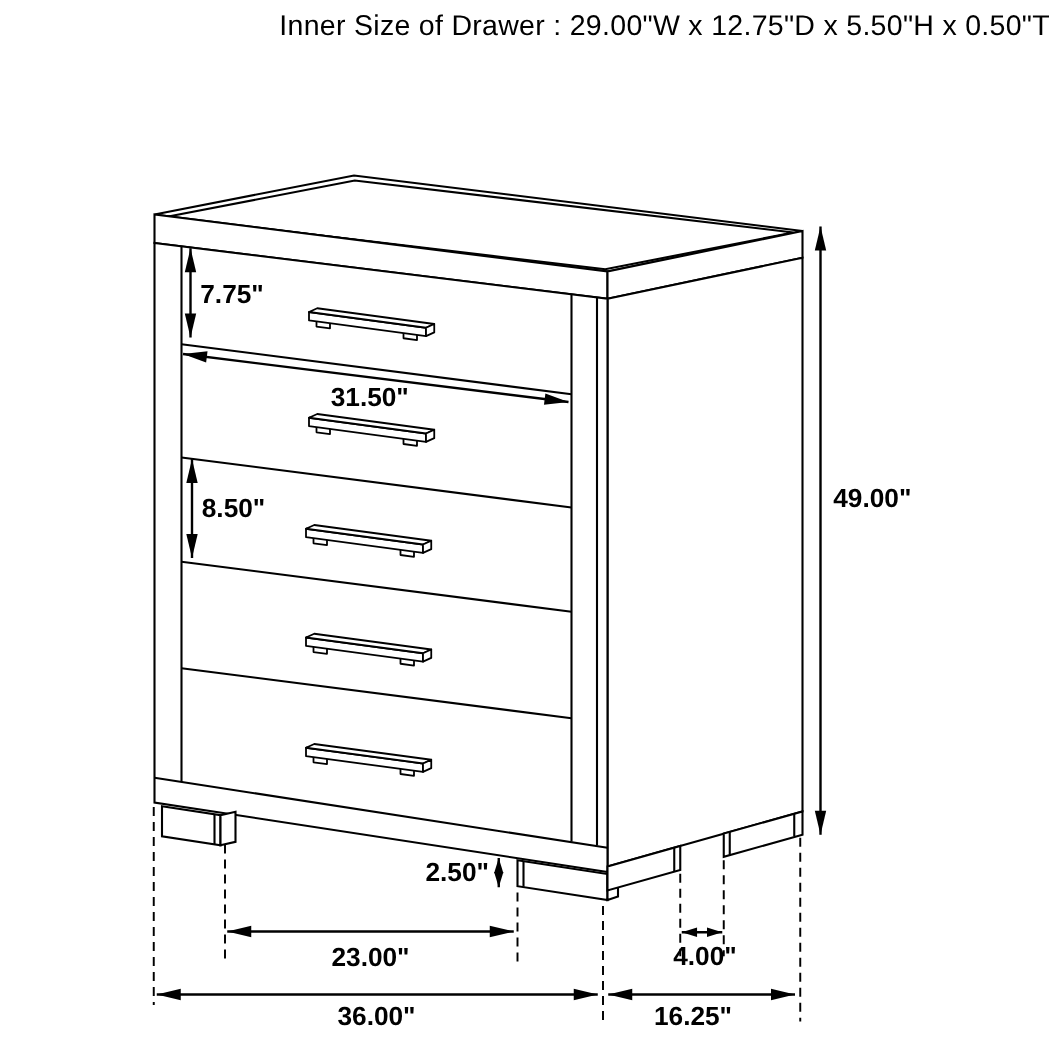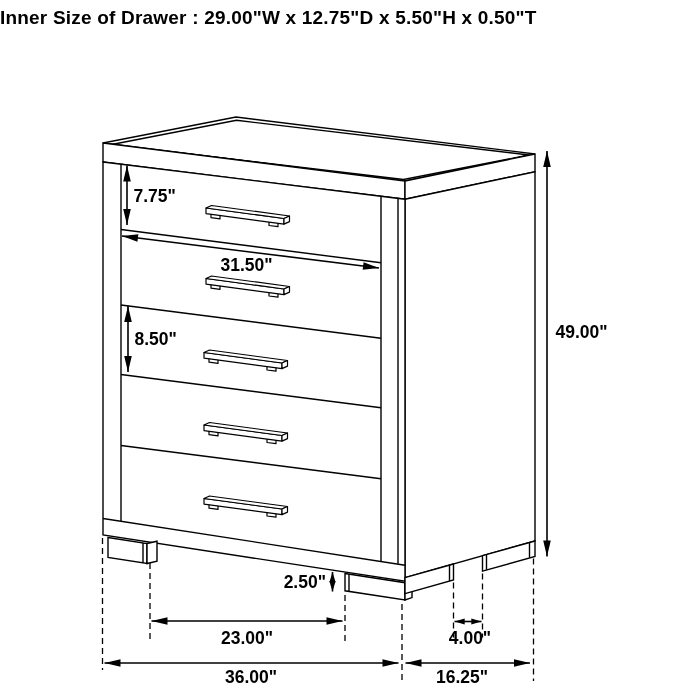--- a/index.html
+++ b/index.html
@@ -1,19 +1,19 @@
 <!DOCTYPE html>
 <html><head>
 <meta charset="utf-8">
 <style>
   html,body{margin:0;padding:0;background:#fff;}
   body{width:700px;height:700px;position:relative;overflow:hidden;
        font-family:"Liberation Sans",sans-serif;}
-  .title{position:absolute;top:7px;left:0;width:700px;text-align:left;
-         font-size:19px;font-weight:bold;color:#000;letter-spacing:.2px;}
+  .title{position:absolute;top:7px;left:0;width:700px;text-align:right;
+         font-size:19px;font-weight:normal;color:#000;letter-spacing:.2px;}
   svg{position:absolute;left:0;top:0;}
   .face{fill:#fff;stroke:#000;stroke-width:1.4;stroke-linejoin:miter;}
   .ln{fill:none;stroke:#000;stroke-width:1.4;}
   .hdl{fill:#fff;stroke:#000;stroke-width:1.2;stroke-linejoin:round;}
   .ext{fill:none;stroke:#000;stroke-width:1.3;stroke-dasharray:6 4;}
   .dim{fill:none;stroke:#000;stroke-width:1.6;}
   .dimtxt{font-family:"Liberation Sans",sans-serif;font-weight:bold;
           font-size:17.5px;fill:#000;}
 </style>
 </head>

